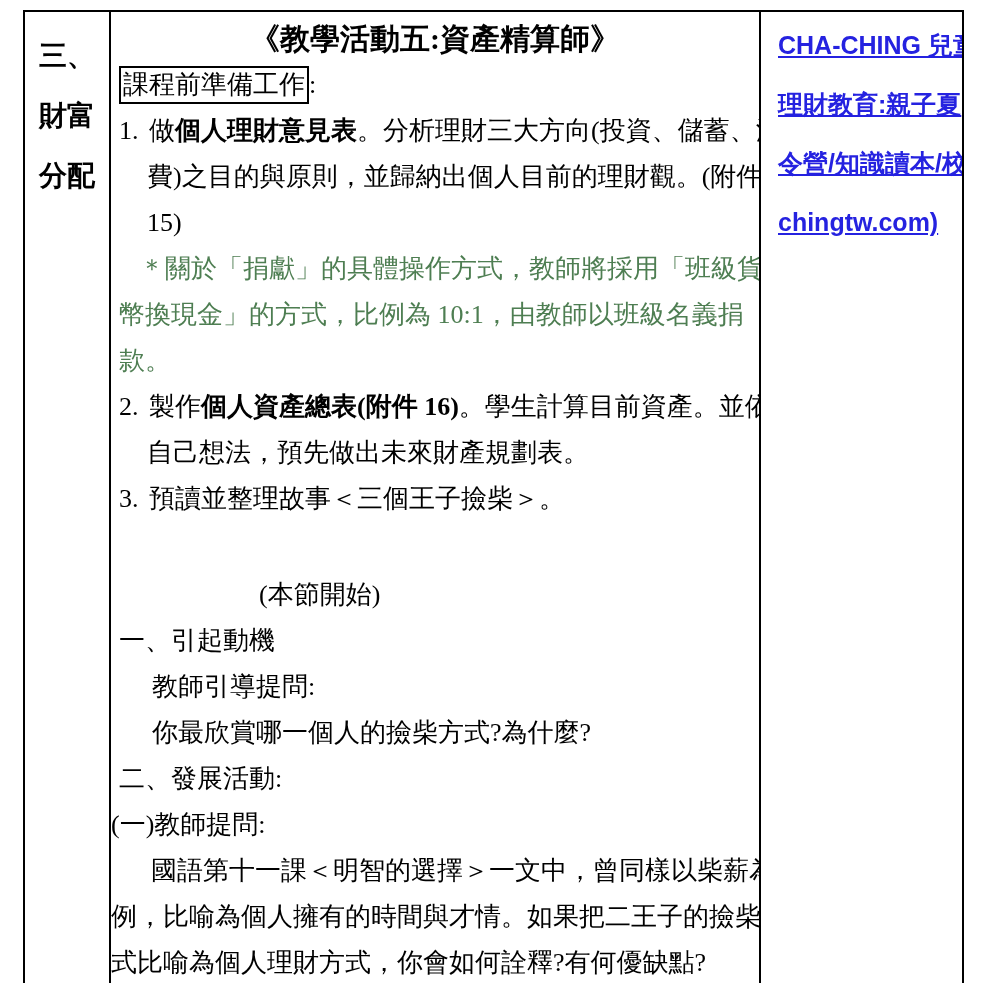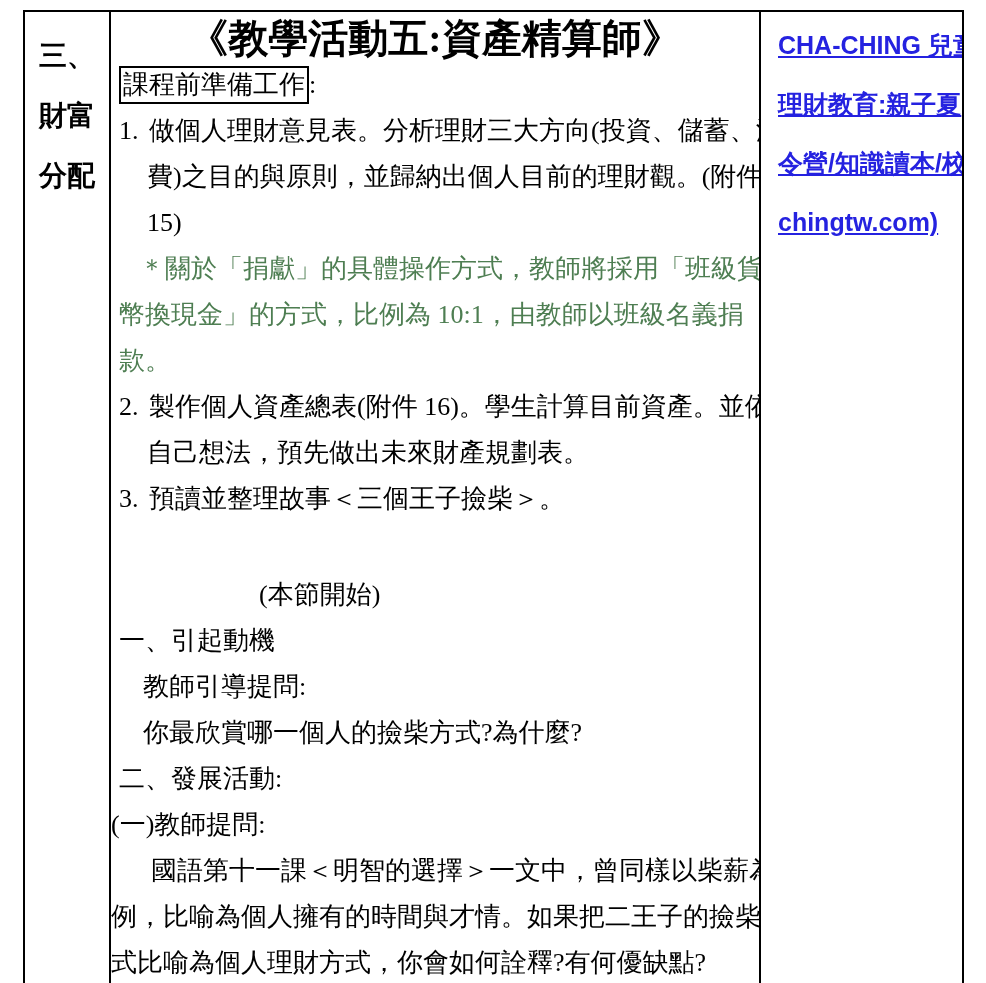--- a/index.html
+++ b/index.html
@@ -38,38 +38,38 @@
     box-sizing: border-box;
     border-right: 2px solid #000000;
     padding: 0 8px;
     font-size: 26px;
     overflow: hidden;
   }
   .title {
     height: 50px; line-height: 54px;
     text-align: center;
     font-weight: bold;
-    font-size: 40px;
+    font-size: 30px;
     white-space: nowrap;
   }
   .row { line-height: 46px; height: 46px; white-space: nowrap; }
   .prep-box {
     display: inline-block;
     border: 2px solid #000000;
     line-height: 34px;
     padding: 0 2px;
     vertical-align: middle;
     margin-top: -4px;
   }
   .num { display: inline-block; width: 30px; }
-  .b { font-weight: normal; }
+  .b { font-weight: bold; }
   .wrap { margin-left: 28px; }
   .green { color: #4e7e52; }
   .gfirst { text-indent: 20px; }
-  .ind28 { margin-left: 24px; }
+  .ind28 { margin-left: 33px; }
   .ind32 { margin-left: 32px; }
   .ind140 { margin-left: 140px; }
   .outdent { margin-left: -8px; }
   .spacer { height: 50px; }
   
   .col-right {
     flex: 1;
     box-sizing: border-box;
     padding: 4px 2px 0 17px;
     overflow: hidden;

